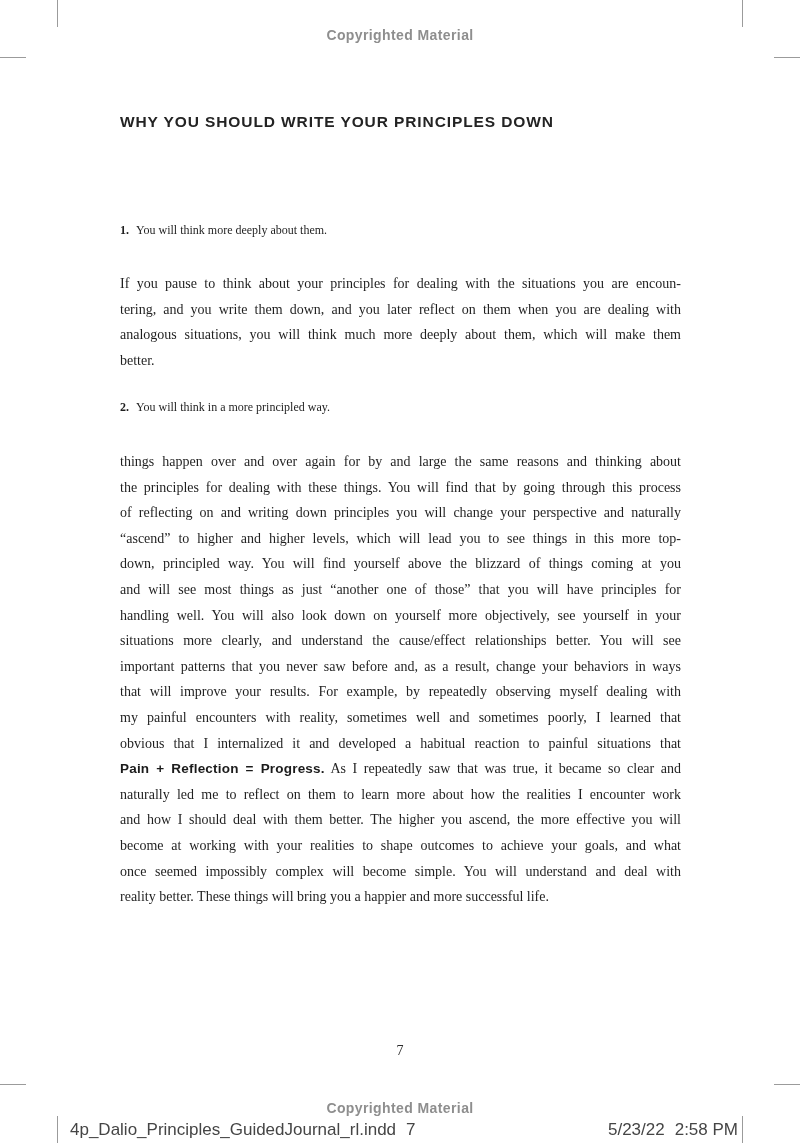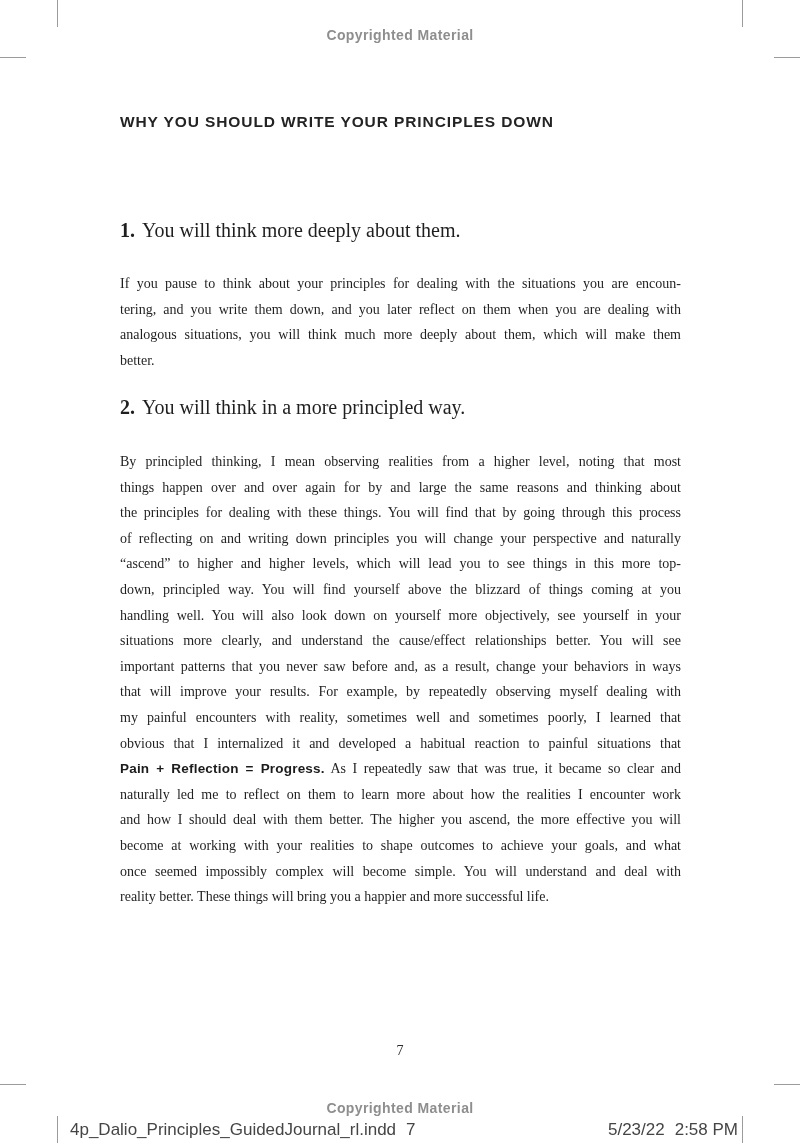--- a/index.html
+++ b/index.html
@@ -26,21 +26,21 @@
     font-family:"Liberation Sans", sans-serif; font-weight:bold;
     font-size:15.5px; letter-spacing:0.9px; color:#232323;
   }
   .subheading {
     position:absolute; left:120px; top:168px;
     font-family:"Liberation Sans", sans-serif; font-weight:bold;
     font-size:14.5px; letter-spacing:0.2px; color:#232323;
   }
   .list-item {
     position:absolute; left:120px;
-    font-size:20px; color:#1f1f1f; line-height:19px;
+    font-size:12px; color:#1f1f1f; line-height:19px;
   }
   .list-item .num { font-weight:bold; margin-right:7px; }
   .para {
     position:absolute; left:120px; width:561px;
     font-size:14px; color:#1f1f1f;
   }
   .para .line {
     height:25.6px; line-height:25.6px;
     text-align:justify; text-align-last:justify;
   }
@@ -90,26 +90,26 @@
       <div class="line">tering, and you write them down, and you later reflect on them when you are dealing with</div>
       <div class="line">analogous situations, you will think much more deeply about them, which will make them</div>
       <div class="line last">better.</div>
     </div>
 
   <div class="list-item" style="top:398px;">
     <span class="num">2.</span><span>You will think in a more principled way.</span>
   </div>
 
   <div class="para" style="top:449px;">
-      <div class="line">By principled thinking, I mean observing realities from a higher level, noting that most</div>
       <div class="line">things happen over and over again for by and large the same reasons and thinking about</div>
       <div class="line">the principles for dealing with these things. You will find that by going through this process</div>
       <div class="line">of reflecting on and writing down principles you will change your perspective and naturally</div>
       <div class="line">“ascend” to higher and higher levels, which will lead you to see things in this more top-</div>
       <div class="line">down, principled way. You will find yourself above the blizzard of things coming at you</div>
+      <div class="line">and will see most things as just “another one of those” that you will have principles for</div>
       <div class="line">handling well. You will also look down on yourself more objectively, see yourself in your</div>
       <div class="line">situations more clearly, and understand the cause/effect relationships better. You will see</div>
       <div class="line">important patterns that you never saw before and, as a result, change your behaviors in ways</div>
       <div class="line">that will improve your results. For example, by repeatedly observing myself dealing with</div>
       <div class="line">my painful encounters with reality, sometimes well and sometimes poorly, I learned that</div>
       <div class="line">obvious that I internalized it and developed a habitual reaction to painful situations that</div>
       <div class="line"><strong class="inline-bold">Pain + Reflection = Progress.</strong> As I repeatedly saw that was true, it became so clear and</div>
       <div class="line">naturally led me to reflect on them to learn more about how the realities I encounter work</div>
       <div class="line">and how I should deal with them better. The higher you ascend, the more effective you will</div>
       <div class="line">become at working with your realities to shape outcomes to achieve your goals, and what</div>

